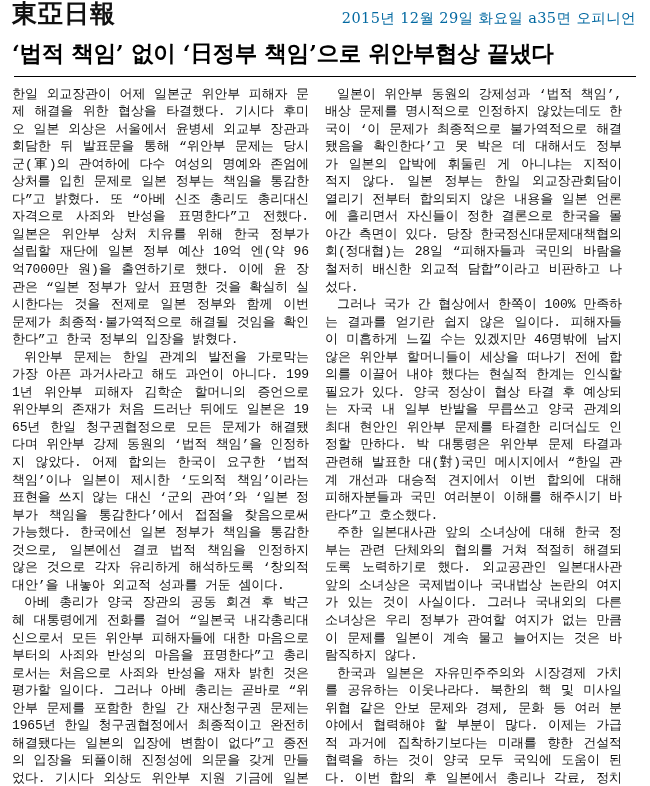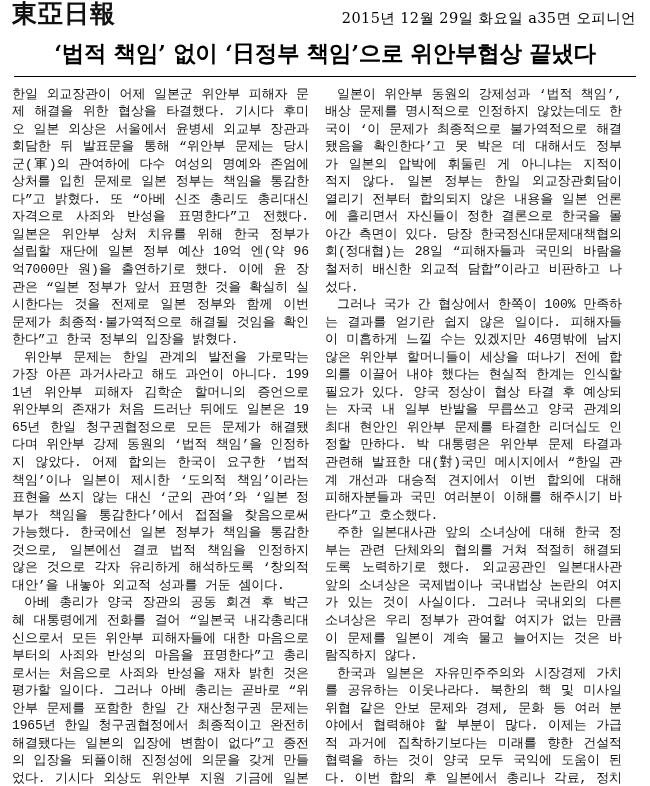--- a/index.html
+++ b/index.html
@@ -41,29 +41,29 @@
     color: #111;
     line-height: 1;
     white-space: nowrap;
   }
   .dateline {
     position: absolute;
     right: 2px;
     top: 9px;
     font-family: "DejaVu Serif", "Liberation Serif", serif;
     font-size: 14.5px;
-    color: #000000;
+    color: #0369a1;
     white-space: nowrap;
     letter-spacing: 0.4px;
   }
 
   
   .headline {
     margin: 6px 0 0 0;
-    text-align: center;
+    text-align: left;
     font-family: "DejaVu Serif", "Liberation Serif", serif;
     font-weight: 700;
     font-size: 22.5px;
     line-height: 1.18;
     letter-spacing: -0.3px;
     color: #000;
     white-space: nowrap;
   }
 
   .rule {

